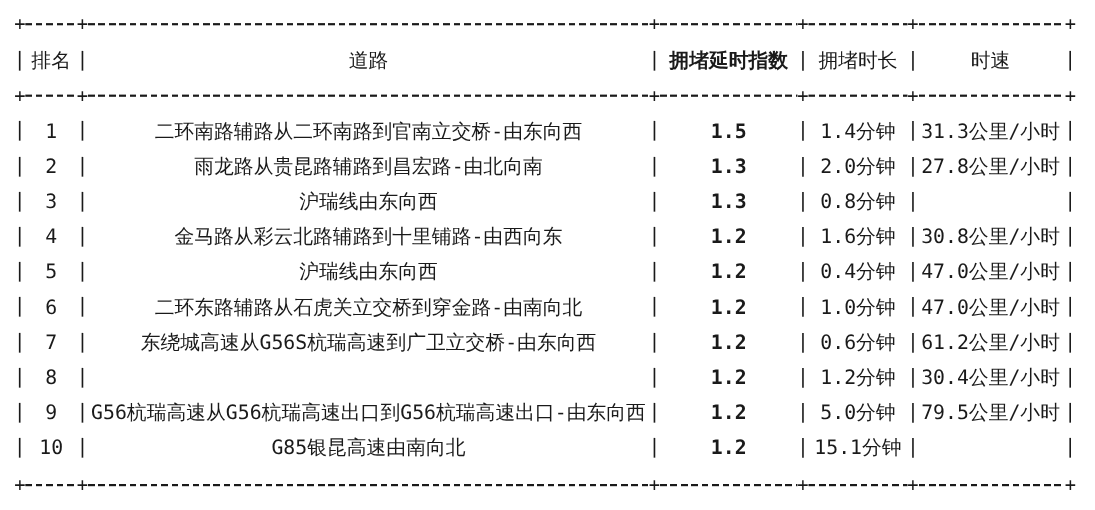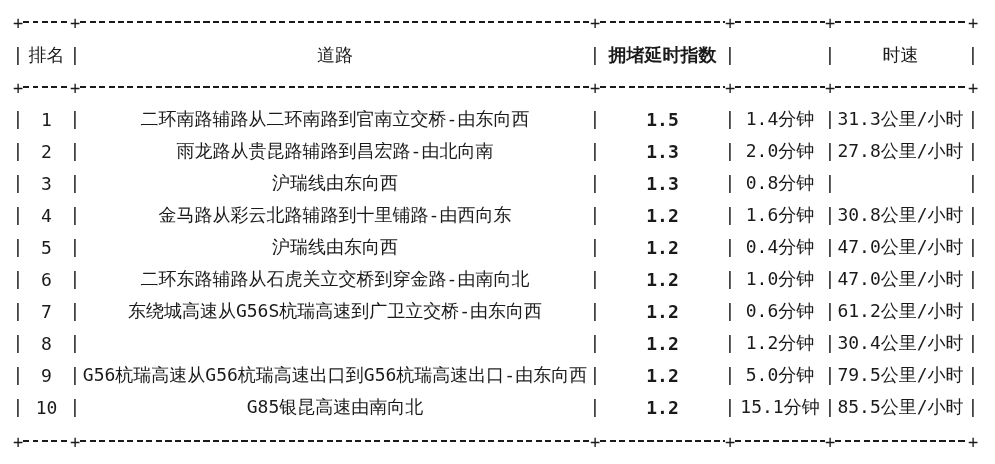--- a/index.html
+++ b/index.html
@@ -78,20 +78,21 @@
   <div class="row header-row">
     <span class="pipe b0">|</span>
     <span class="pipe b1">|</span>
     <span class="pipe b2">|</span>
     <span class="pipe b3">|</span>
     <span class="pipe b4">|</span>
     <span class="pipe b5">|</span>
     <div class="cell c0">排名</div>
     <div class="cell c1">道路</div>
     <div class="cell c2">拥堵延时指数</div>
+    <div class="cell c3">拥堵时长</div>
     <div class="cell c4">时速</div>
   </div>
 
   <div id="rows-container">
       <div class="row" style="top: 103px; height: 32px;">
         <span class="pipe b0">|</span>
         <span class="pipe b1">|</span>
         <span class="pipe b2">|</span>
         <span class="pipe b3">|</span>
         <span class="pipe b4">|</span>
@@ -208,21 +209,20 @@
         <span class="pipe b0">|</span>
         <span class="pipe b1">|</span>
         <span class="pipe b2">|</span>
         <span class="pipe b3">|</span>
         <span class="pipe b4">|</span>
         <span class="pipe b5">|</span>
         <div class="cell c0">10</div>
         <div class="cell c1">G85银昆高速由南向北</div>
         <div class="cell c2">1.2</div>
         <div class="cell c3">15.1分钟</div>
-        <div class="cell c4">85.5公里/小时</div>
       </div>
     </div>
   <div id="borders-container">
       <div class="hline-seg" style="left: 5px; width: 47px; top: 22px;"></div>
       <div class="hline-seg" style="left: 62px; width: 510px; top: 22px;"></div>
       <div class="hline-seg" style="left: 582px; width: 125px; top: 22px;"></div>
       <div class="hline-seg" style="left: 717px; width: 90px; top: 22px;"></div>
       <div class="hline-seg" style="left: 817px; width: 133px; top: 22px;"></div>
       <span class="plus" style="left: 0px; top: 23px;">+</span>
       <span class="plus" style="left: 57px; top: 23px;">+</span>

